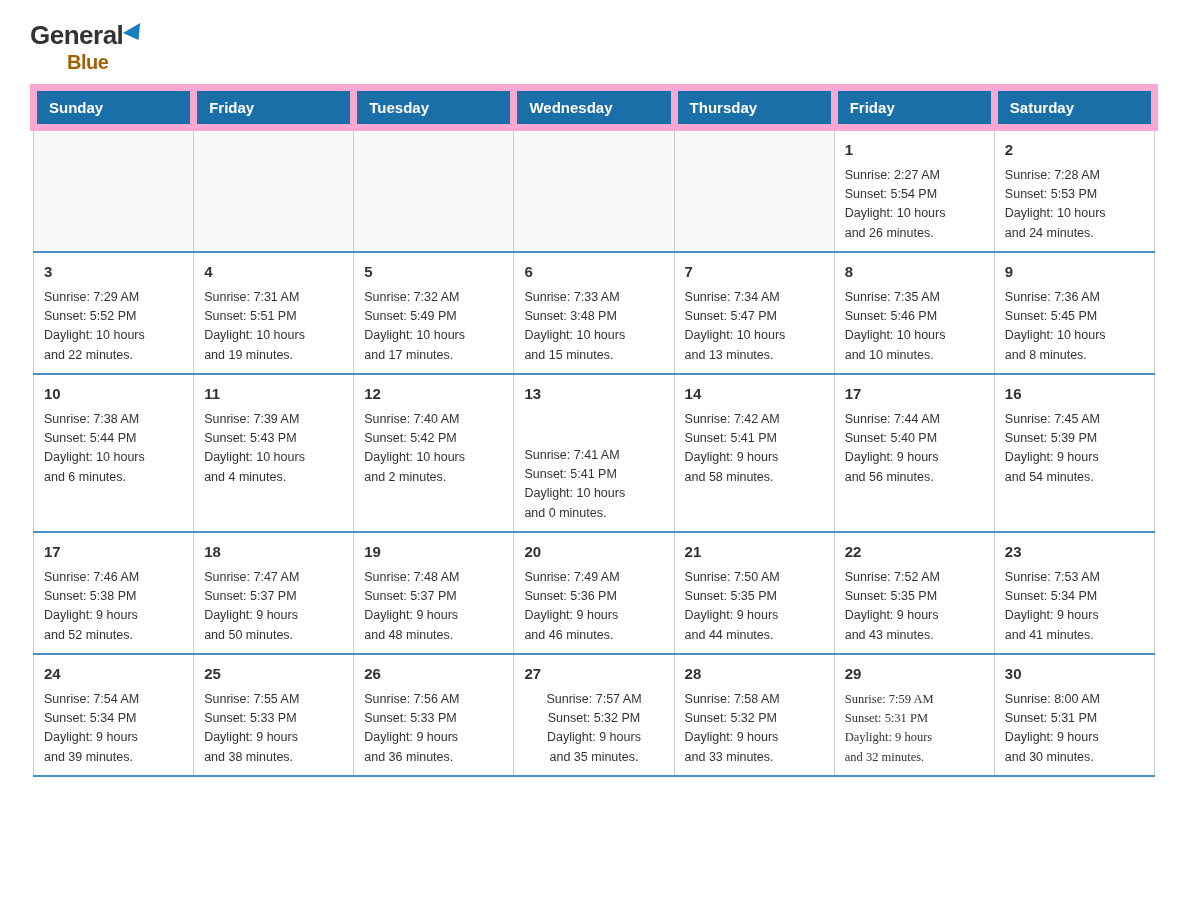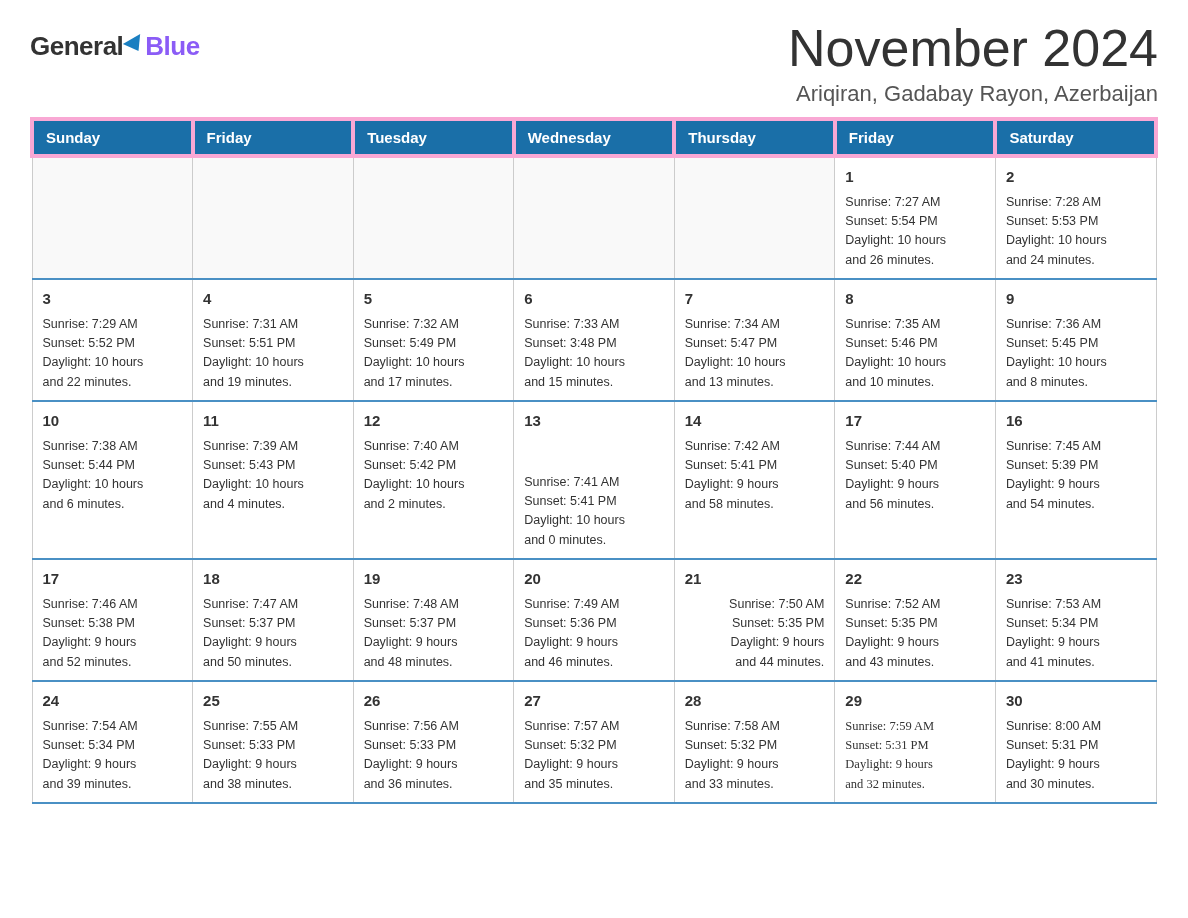--- a/index.html
+++ b/index.html
@@ -12,34 +12,33 @@
       min-height: 918px;
     }
     .header-area {
       display: flex;
       justify-content: space-between;
       align-items: flex-start;
       margin-bottom: 10px;
     }
     .logo {
       display: flex;
-      flex-direction: row;
+      flex-direction: column;
       align-items: center;
-      margin-top: 11px;
     }
     .logo-general {
       font-size: 26px;
       font-weight: bold;
       color: #333;
       letter-spacing: -0.5px;
     }
     .logo-blue {
-      font-size: 26px;
+      font-size: 20px;
       font-weight: bold;
-      color: #8b5cf6;
+      color: #a16207;
       letter-spacing: -0.5px;
     }
     .logo-arrow {
       display: inline-block;
       width: 0;
       height: 0;
       border-left: 10px solid transparent;
       border-right: 10px solid transparent;
       border-top: 14px solid #1a7fc1;
       margin-left: 2px;
@@ -68,21 +67,21 @@
     }
     .calendar-table thead tr {
       background-color: #1a6fa8;
     }
     .calendar-table thead th {
       color: #fff;
       font-size: 15px;
       font-weight: 600;
       padding: 8px 12px;
       text-align: left;
-      border: 4px solid #f9a8d4;
+      border: 7px solid #f9a8d4;
     }
     .calendar-table tbody tr {
       border-bottom: 2px solid #4a90c4;
     }
     .calendar-table tbody td {
       vertical-align: top;
       padding: 8px 10px;
       border-right: 1px solid #ccc;
       border-left: 1px solid #ccc;
       font-size: 13px;
@@ -113,24 +112,20 @@
 </head>
 <body>
 
 <div class="header-area">
   <div class="logo">
     <div class="logo-line">
       <span class="logo-general">General</span>
       <span class="logo-arrow"></span>
     </div>
     <span class="logo-blue">Blue</span>
-  </div>
-  <div class="title-area">
-    <div class="main-title">November 2024</div>
-    <div class="subtitle">Ariqiran, Gadabay Rayon, Azerbaijan</div>
   </div>
 </div>
 
 <table class="calendar-table">
   <thead>
     <tr>
     <th>Sunday</th>
         <th>Friday</th>
         <th>Tuesday</th>
         <th>Wednesday</th>
@@ -141,21 +136,21 @@
   </thead>
   <tbody id="calendar-body">
   <tr>
         <td class="empty-cell"></td>
         <td class="empty-cell"></td>
         <td class="empty-cell"></td>
         <td class="empty-cell"></td>
         <td class="empty-cell"></td>
         <td>
           <span class="day-number">1</span>
-          <div class="day-info" style="white-space: pre-line;">Sunrise: 7:27 AM
+          <div class="day-info" style="white-space: pre-line;">Sunrise: 2:27 AM
 Sunset: 5:54 PM
 Daylight: 10 hours
 and 26 minutes.</div>
         </td>
         <td>
           <span class="day-number">2</span>
           <div class="day-info" style="white-space: pre-line;">Sunrise: 7:28 AM
 Sunset: 5:53 PM
 Daylight: 10 hours
 and 24 minutes.</div>
@@ -287,21 +282,21 @@
         </td>
         <td>
           <span class="day-number">20</span>
           <div class="day-info" style="white-space: pre-line;">Sunrise: 7:49 AM
 Sunset: 5:36 PM
 Daylight: 9 hours
 and 46 minutes.</div>
         </td>
         <td>
           <span class="day-number">21</span>
-          <div class="day-info" style="white-space: pre-line; text-align: right;">Sunrise: 7:50 AM
+          <div class="day-info" style="white-space: pre-line;">Sunrise: 7:50 AM
 Sunset: 5:35 PM
 Daylight: 9 hours
 and 44 minutes.</div>
         </td>
         <td>
           <span class="day-number">22</span>
           <div class="day-info" style="white-space: pre-line;">Sunrise: 7:52 AM
 Sunset: 5:35 PM
 Daylight: 9 hours
 and 43 minutes.</div>
@@ -331,21 +326,21 @@
         </td>
         <td>
           <span class="day-number">26</span>
           <div class="day-info" style="white-space: pre-line;">Sunrise: 7:56 AM
 Sunset: 5:33 PM
 Daylight: 9 hours
 and 36 minutes.</div>
         </td>
         <td>
           <span class="day-number">27</span>
-          <div class="day-info" style="white-space: pre-line;">Sunrise: 7:57 AM
+          <div class="day-info" style="white-space: pre-line; text-align: center;">Sunrise: 7:57 AM
 Sunset: 5:32 PM
 Daylight: 9 hours
 and 35 minutes.</div>
         </td>
         <td>
           <span class="day-number">28</span>
           <div class="day-info" style="white-space: pre-line;">Sunrise: 7:58 AM
 Sunset: 5:32 PM
 Daylight: 9 hours
 and 33 minutes.</div>

